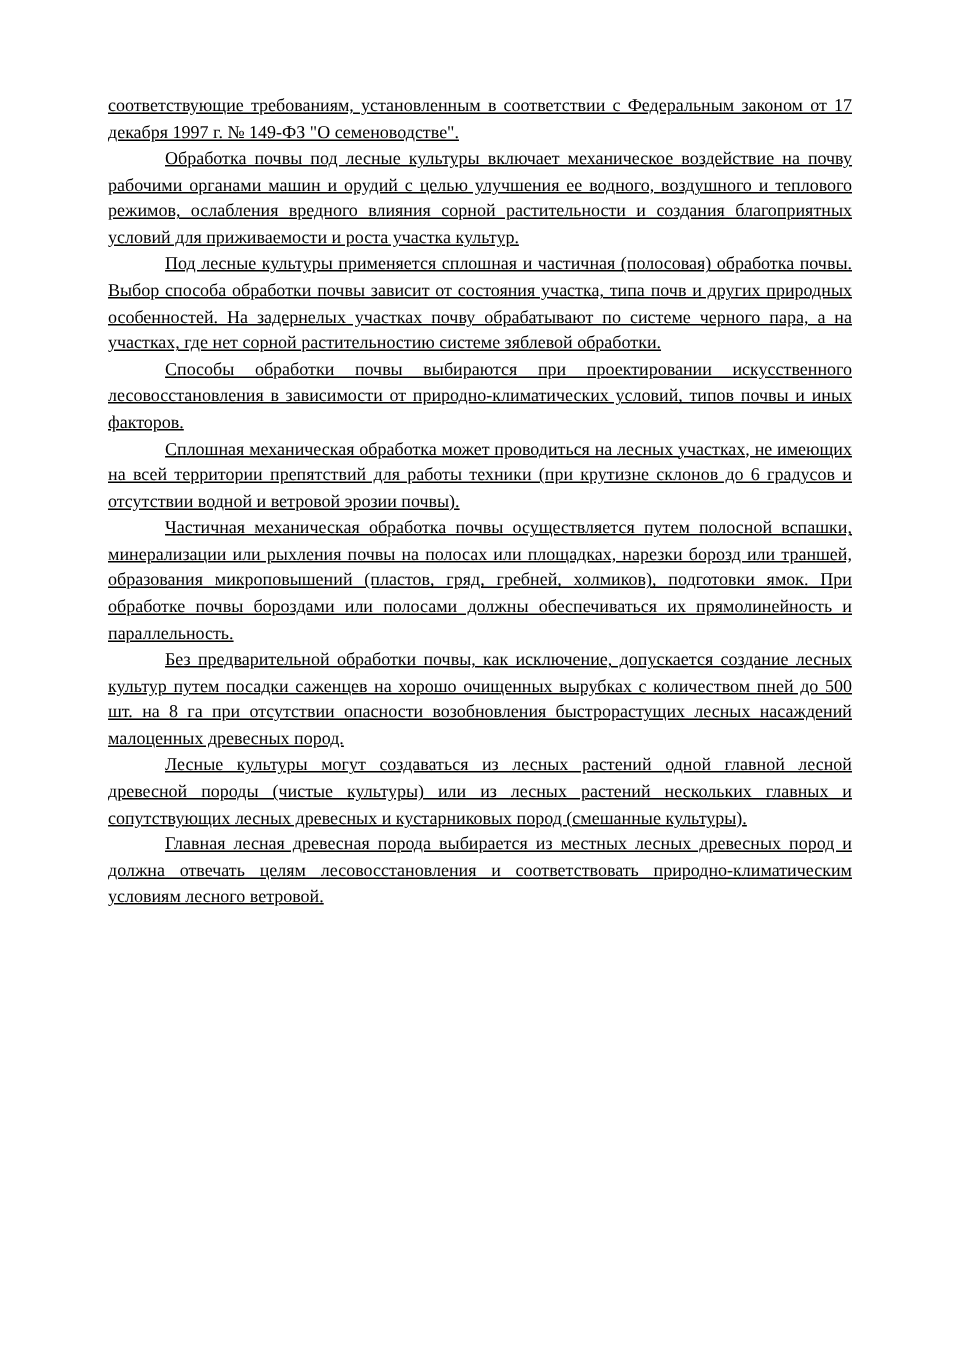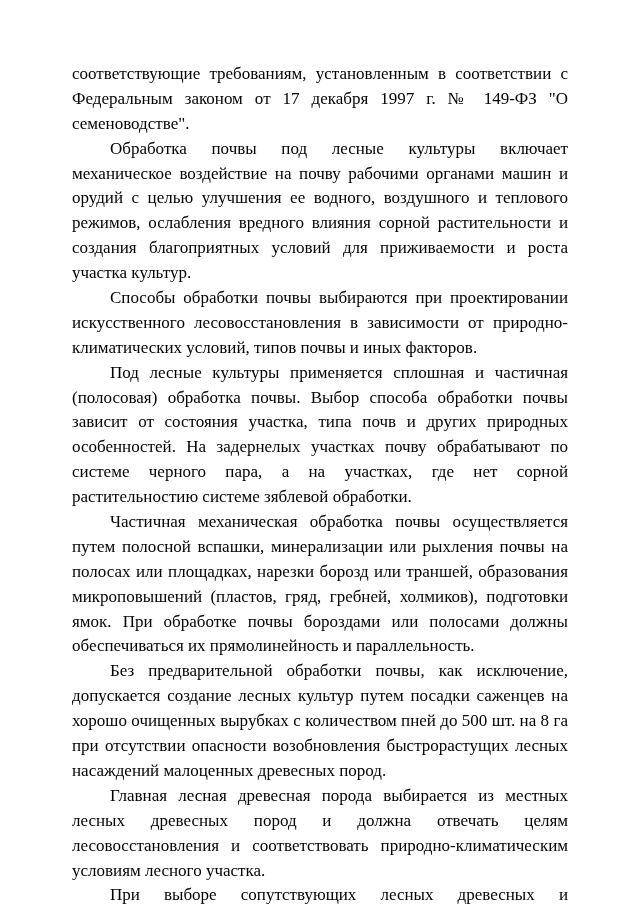--- a/index.html
+++ b/index.html
@@ -15,40 +15,42 @@
   }
   .page {
     box-sizing: border-box;
     width: 640px;
     height: 905px;
     padding: 62px 72px 40px 72px;
     background: #ffffff;
   }
   .doc-body p {
     margin: 0;
-    font-size: 17px;
+    font-size: 12px;
     line-height: 1.465;
     text-align: justify;
     text-justify: inter-word;
     hyphens: none;
+    text-decoration: underline;
   }
   .doc-body p.indent {
     text-indent: 38px;
   }
   .doc-body p.noindent {
     text-indent: 0;
   }
 </style>
 </head>
 <body>
 
 <div class="page">
   <div class="doc-body">
     <p class="noindent">соответствующие требованиям, установленным в соответствии с Федеральным законом от 17 декабря 1997 г. № 149-ФЗ "О семеноводстве".</p>
     <p class="indent">Обработка почвы под лесные культуры включает механическое воздействие на почву рабочими органами машин и орудий с целью улучшения ее водного, воздушного и теплового режимов, ослабления вредного влияния сорной растительности и создания благоприятных условий для приживаемости и роста участка культур.</p>
+    <p class="indent">Под лесные культуры применяется сплошная и частичная (полосовая) обработка почвы. Выбор способа обработки почвы зависит от состояния участка, типа почв и других природных особенностей. На задернелых участках почву обрабатывают по системе черного пара, а на участках, где нет сорной растительностию системе зяблевой обработки.</p>
     <p class="indent">Способы обработки почвы выбираются при проектировании искусственного лесовосстановления в зависимости от природно-климатических условий, типов почвы и иных факторов.</p>
-    <p class="indent">Под лесные культуры применяется сплошная и частичная (полосовая) обработка почвы. Выбор способа обработки почвы зависит от состояния участка, типа почв и других природных особенностей. На задернелых участках почву обрабатывают по системе черного пара, а на участках, где нет сорной растительностию системе зяблевой обработки.</p>
+    <p class="indent">Сплошная механическая обработка может проводиться на лесных участках, не имеющих на всей территории препятствий для работы техники (при крутизне склонов до 6 градусов и отсутствии водной и ветровой эрозии почвы).</p>
     <p class="indent">Частичная механическая обработка почвы осуществляется путем полосной вспашки, минерализации или рыхления почвы на полосах или площадках, нарезки борозд или траншей, образования микроповышений (пластов, гряд, гребней, холмиков), подготовки ямок. При обработке почвы бороздами или полосами должны обеспечиваться их прямолинейность и параллельность.</p>
     <p class="indent">Без предварительной обработки почвы, как исключение, допускается создание лесных культур путем посадки саженцев на хорошо очищенных вырубках с количеством пней до 500 шт. на 8 га при отсутствии опасности возобновления быстрорастущих лесных насаждений малоценных древесных пород.</p>
-    <p class="indent">Главная лесная древесная порода выбирается из местных лесных древесных пород и должна отвечать целям лесовосстановления и соответствовать природно-климатическим условиям лесного участка.</p>
-    <p class="indent">При выборе сопутствующих лесных древесных и кустарниковых пород следует учитывать их влияние на главную лесную древесную породу.</p>
+    <p class="indent">Лесные культуры могут создаваться из лесных растений одной главной лесной древесной породы (чистые культуры) или из лесных растений нескольких главных и сопутствующих лесных древесных и кустарниковых пород (смешанные культуры).</p>
+    <p class="indent">Главная лесная древесная порода выбирается из местных лесных древесных пород и должна отвечать целям лесовосстановления и соответствовать природно-климатическим условиям лесного ветровой.</p>
   </div>
 </div>
 
 </body></html>

